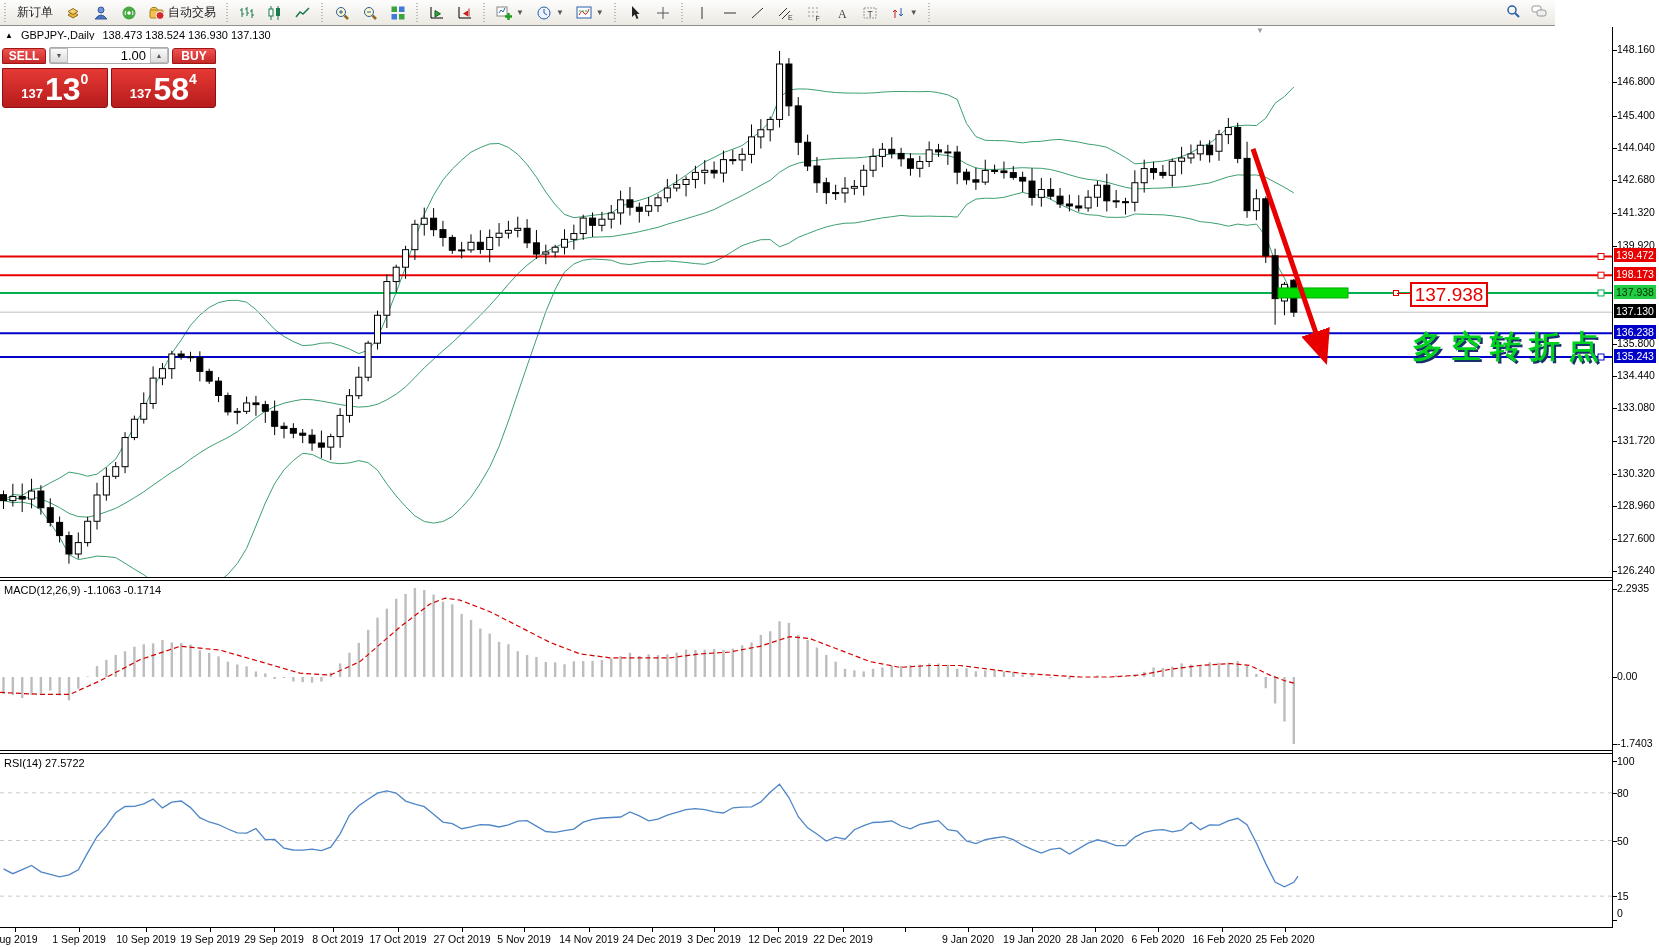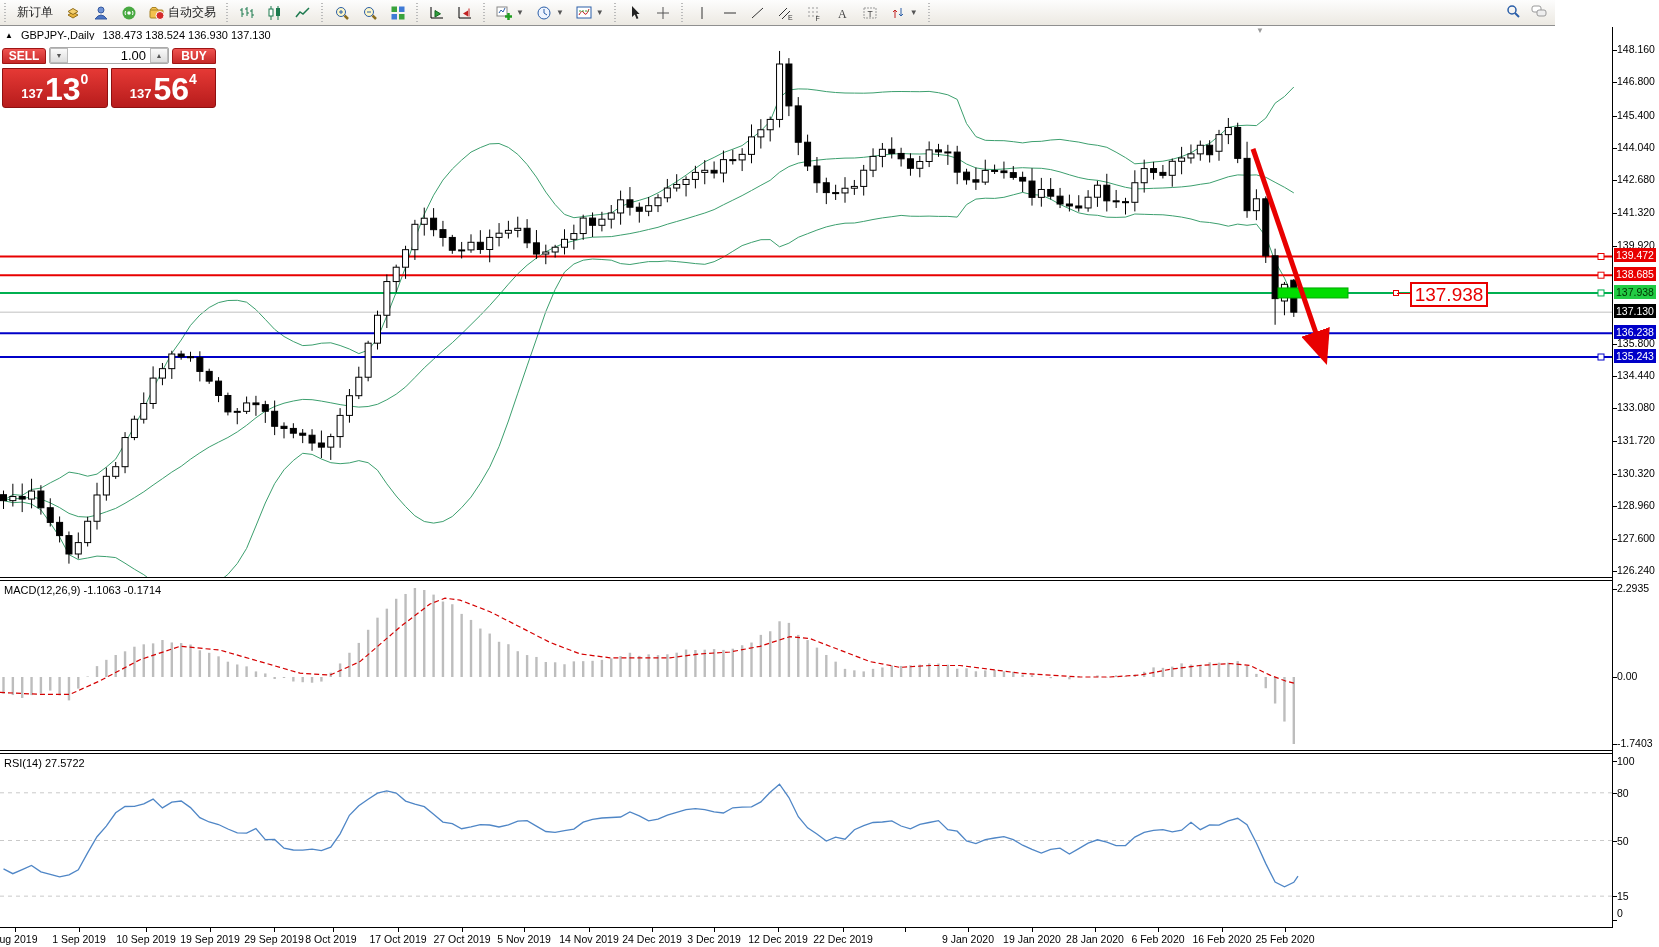--- a/index.html
+++ b/index.html
@@ -816,21 +816,21 @@
       <div class="tick-label" style="top: 406.746px;">131.720</div>
       <div class="tick-mark" style="top: 447.021px;"></div>
       <div class="tick-label" style="top: 440.021px;">130.320</div>
       <div class="tick-mark" style="top: 479.346px;"></div>
       <div class="tick-label" style="top: 472.346px;">128.960</div>
       <div class="tick-mark" style="top: 511.67px;"></div>
       <div class="tick-label" style="top: 504.67px;">127.600</div>
       <div class="tick-mark" style="top: 543.995px;"></div>
       <div class="tick-label" style="top: 536.995px;">126.240</div>
       <div class="axis-badge" style="top: 221.496px; background: rgb(232, 0, 0); color: rgb(255, 255, 255);">139.472</div>
-      <div class="axis-badge" style="top: 240.202px; background: rgb(232, 0, 0); color: rgb(255, 255, 255);">138.685</div>
+      <div class="axis-badge" style="top: 240.202px; background: rgb(232, 0, 0); color: rgb(255, 255, 255);">198.173</div>
       <div class="axis-badge" style="top: 257.956px; background: rgb(34, 204, 68); color: rgb(0, 51, 0);">137.938</div>
       <div class="axis-badge" style="top: 277.161px; background: rgb(0, 0, 0); color: rgb(255, 255, 255);">137.130</div>
       <div class="axis-badge" style="top: 298.362px; background: rgb(0, 0, 200); color: rgb(255, 255, 255);">136.238</div>
       <div class="axis-badge" style="top: 322.011px; background: rgb(0, 0, 200); color: rgb(255, 255, 255);">135.243</div>
       <div class="tick-mark" style="top: 561.861px;"></div>
       <div class="tick-label" style="top: 554.861px;">2.2935</div>
       <div class="tick-mark" style="top: 650px;"></div>
       <div class="tick-label" style="top: 643px; text-align: center;">0.00</div>
       <div class="tick-mark" style="top: 716.88px;"></div>
       <div class="tick-label" style="top: 709.88px;">-1.7403</div>
@@ -854,21 +854,21 @@
       <div class="date-label" style="left: 15px;">Aug 2019</div>
       <div class="date-tick" style="left: 79px;"></div>
       <div class="date-label" style="left: 79px;">1 Sep 2019</div>
       <div class="date-tick" style="left: 146px;"></div>
       <div class="date-label" style="left: 146px;">10 Sep 2019</div>
       <div class="date-tick" style="left: 210px;"></div>
       <div class="date-label" style="left: 210px;">19 Sep 2019</div>
       <div class="date-tick" style="left: 274px;"></div>
       <div class="date-label" style="left: 274px;">29 Sep 2019</div>
       <div class="date-tick" style="left: 333px;"></div>
-      <div class="date-label" style="left: 331px;">8 Oct 2019</div>
+      <div class="date-label" style="left: 338px;">8 Oct 2019</div>
       <div class="date-tick" style="left: 398px;"></div>
       <div class="date-label" style="left: 398px;">17 Oct 2019</div>
       <div class="date-tick" style="left: 462px;"></div>
       <div class="date-label" style="left: 462px;">27 Oct 2019</div>
       <div class="date-tick" style="left: 524px;"></div>
       <div class="date-label" style="left: 524px;">5 Nov 2019</div>
       <div class="date-tick" style="left: 589px;"></div>
       <div class="date-label" style="left: 589px;">14 Nov 2019</div>
       <div class="date-tick" style="left: 652px;"></div>
       <div class="date-label" style="left: 652px;">24 Dec 2019</div>
@@ -905,23 +905,24 @@
       <div class="tp-btn">BUY</div>
     </div>
     <div id="tp-row2">
       <div class="tp-price">
         <span class="small">137</span>
         <span class="big">13</span>
         <span class="sup">0</span>
       </div>
       <div class="tp-price">
         <span class="small">137</span>
-        <span class="big">56</span>
+        <span class="big">58</span>
         <span class="sup">4</span>
       </div>
     </div>
   </div>
 
   <div id="price-tag-node"></div>
   <div id="price-tag-line"></div>
   <div id="price-tag-box">137.938</div>
+  <div id="turning-text">多空转折点</div>
 
 </div>
 
 </body></html>

